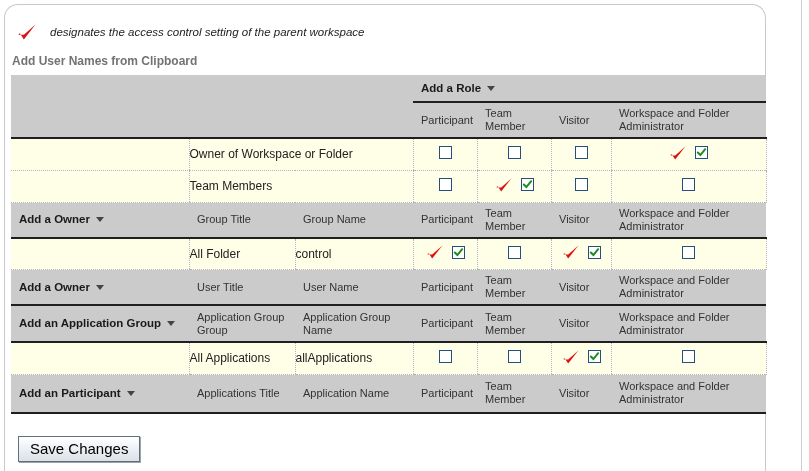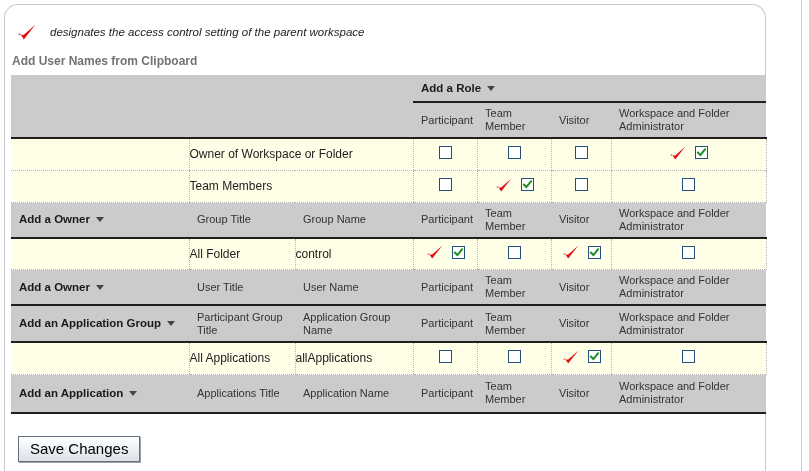--- a/index.html
+++ b/index.html
@@ -217,21 +217,21 @@
       <td class="g">User Title</td>
       <td class="g">User Name</td>
       <td class="g">Participant</td>
       <td class="g">Team Member</td>
       <td class="g">Visitor</td>
       <td class="g">Workspace and Folder Administrator</td>
     </tr>
 
     <tr class="sechdr tall">
       <td class="g"><span class="menu-label">Add an Application Group</span><span class="arrow"></span></td>
-      <td class="g">Participant Group Title</td>
+      <td class="g">Application Group Group</td>
       <td class="g">Application Group Name</td>
       <td class="g">Participant</td>
       <td class="g">Team Member</td>
       <td class="g">Visitor</td>
       <td class="g">Workspace and Folder Administrator</td>
     </tr>
 
     <tr>
       <td class="c"></td>
       <td class="c">All Applications</td>
@@ -259,21 +259,21 @@
             </span>
       </td>
       <td class="c cbcell last">
         <span class="cbwrap">
               <span class="cb"></span>
             </span>
       </td>
     </tr>
 
     <tr class="sechdr taller">
-      <td class="g"><span class="menu-label">Add an Application</span><span class="arrow"></span></td>
+      <td class="g"><span class="menu-label">Add an Participant</span><span class="arrow"></span></td>
       <td class="g">Applications Title</td>
       <td class="g">Application Name</td>
       <td class="g">Participant</td>
       <td class="g">Team Member</td>
       <td class="g">Visitor</td>
       <td class="g">Workspace and Folder Administrator</td>
     </tr>
   </tbody>
     </table>
 

